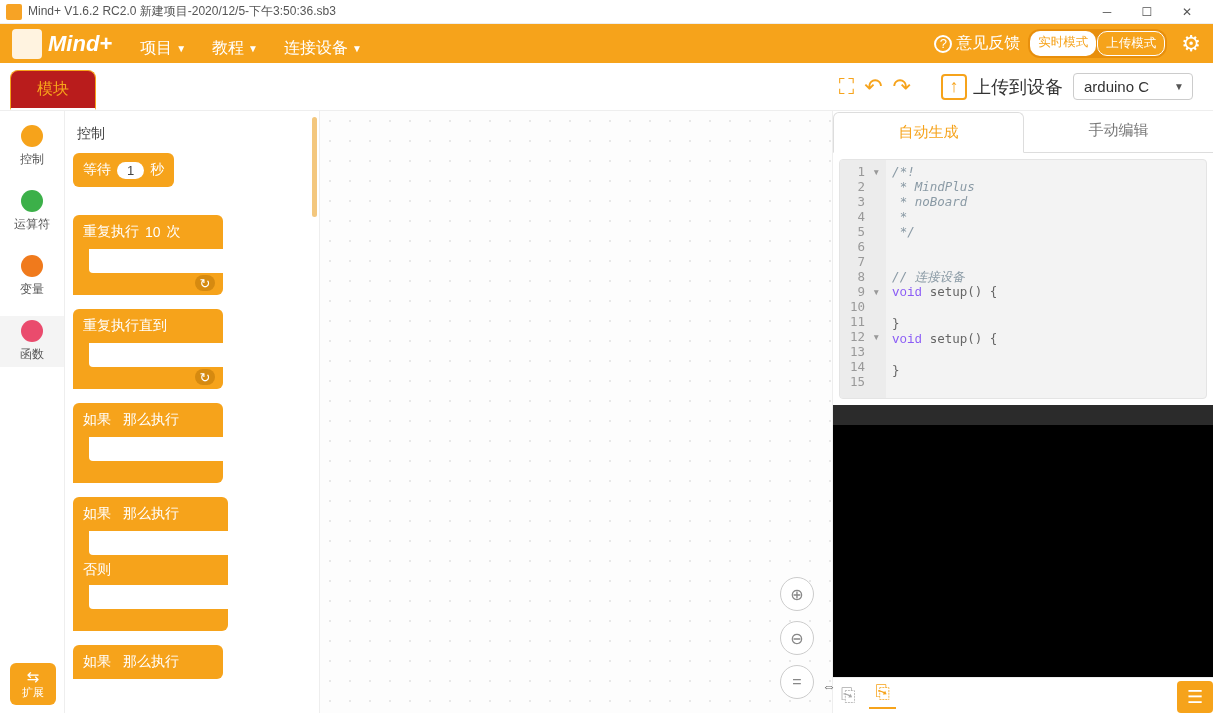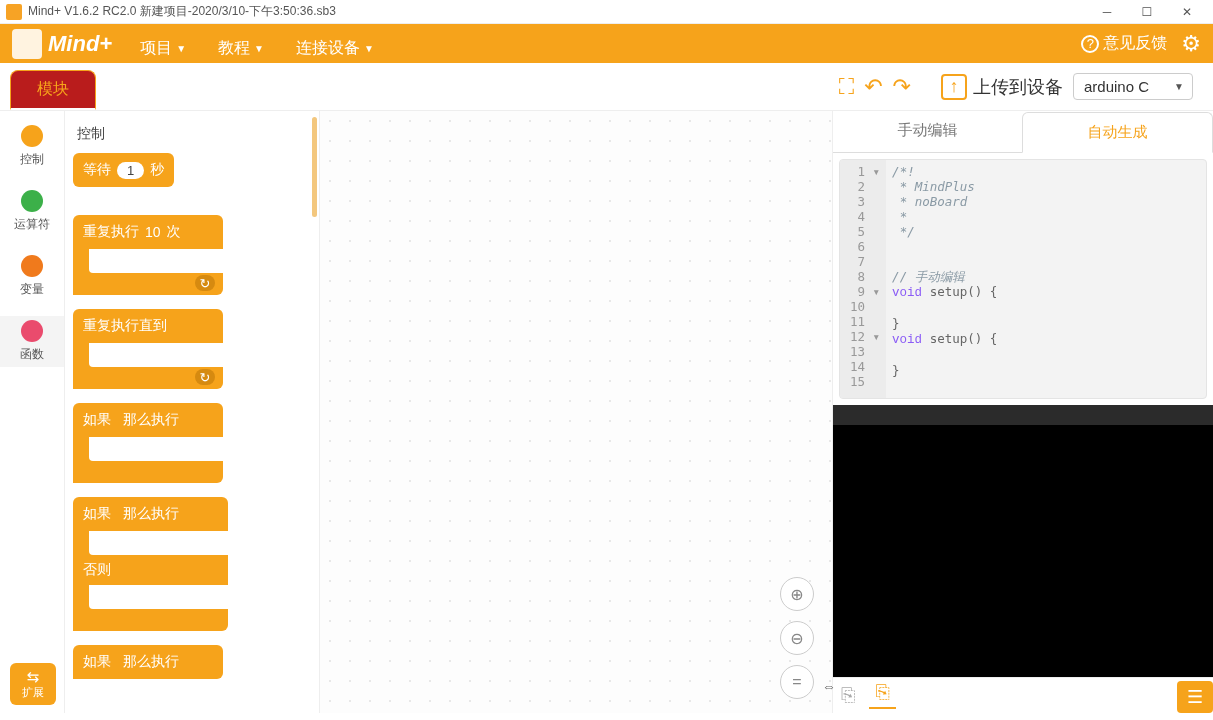--- a/index.html
+++ b/index.html
@@ -4,21 +4,21 @@
 <style>
   * { box-sizing: border-box; }
   body { margin:0; font-family:"Microsoft YaHei",Arial,sans-serif; background:#fff; font-size:13px; color:#333; width:1213px; height:720px; overflow:hidden; position:relative; }
   .titlebar { height:24px; display:flex; align-items:center; padding:0 6px; background:#fff; font-size:12px; color:#555; border-bottom:1px solid #eee; }
   .titlebar .t-icon { width:16px; height:16px; background:#f7a325; border-radius:2px; margin-right:6px; display:inline-block; }
   .titlebar .win-ctrls { margin-left:auto; display:flex; }
   .titlebar .win-btn { width:40px; height:24px; display:flex; align-items:center; justify-content:center; color:#555; }
   .headerbar { height:39px; background:#f6a31b; display:flex; align-items:center; padding:0 12px; color:#fff; }
   .logo { display:flex; align-items:center; font-size:22px; font-weight:bold; font-style:italic; margin-right:20px; }
   .logo .lg-icon { width:30px; height:30px; background:#fff3e0; border-radius:4px; margin-right:6px; display:inline-block; }
-  .menu { display:flex; gap:16px;margin-top:9px; }
+  .menu { display:flex; gap:10px;margin-top:9px; }
   .menu-item { display:flex; align-items:center; gap:4px; padding:4px 8px; font-size:16px; }
   .menu-item .tri { font-size:10px; }
   .header-right { margin-left:auto; display:flex; align-items:center; gap:8px; }
   .feedback { display:flex; align-items:center; gap:4px; font-size:16px; }
   .mode-btn { background:#fff; color:#f6a31b; font-size:12.5px; padding:3px 8px; border-radius:10px; }
   .mode-btn.alt { background:#f6a31b; color:#fff; border:1px solid #fff; }
   .mode-group { background:#e88f0c; border-radius:12px; padding:2px; display:flex; gap:1px; }
   .gear { font-size:22px; color:#fff; margin-left:6px; }
   .subbar { height:48px; display:flex; align-items:center; border-bottom:1px solid #eee; }
   .tab-modules { border:1px solid #f6a31b; border-bottom:2px solid #fff; border-radius:8px 8px 0 0; padding:8px 26px; margin-left:10px; margin-top:6px; color:#f6a31b; font-size:16px; background:#b91c1c; position:relative; z-index:2; }
@@ -66,21 +66,21 @@
   .burger { width:36px; height:32px; background:#f6a31b; border-radius:4px; display:flex; align-items:center; justify-content:center; color:#fff; font-size:18px; margin-left:auto; position:absolute; right:0; bottom:0;}
   .ext-btn { position:absolute; left:10px; bottom:8px; width:46px; height:42px; background:#f6a31b; border-radius:6px; display:flex; flex-direction:column; align-items:center; justify-content:center; color:#fff; font-size:11px; gap:1px; }
   .ext-btn .ic { font-size:15px; line-height:1; }
   .drag-handle { position:absolute; left:822px; top:678px; font-size:14px; color:#666; pointer-events:none; }
 </style>
 </head>
 <body>
 
 <div class="titlebar">
   <span class="t-icon"></span>
-  <span>Mind+ V1.6.2 RC2.0   新建项目-2020/3/10-下午3:50:36.sb3</span>
+  <span>Mind+ V1.6.2 RC2.0   新建项目-2020/12/5-下午3:50:36.sb3</span>
   <div class="win-ctrls">
     <div class="win-btn">─</div>
     <div class="win-btn">☐</div>
     <div class="win-btn">✕</div>
   </div>
 </div>
 
 <div class="headerbar">
   <div class="logo">
     <span class="lg-icon"></span>
@@ -97,20 +97,24 @@
     </div>
     <div class="menu-item">
       <span>连接设备</span>
       <span class="tri">▼</span>
     </div>
   </div>
   <div class="header-right">
     <div class="feedback">
       <span style="border:2px solid #fff;border-radius:50%;width:18px;height:18px;display:inline-flex;align-items:center;justify-content:center;font-size:13px;">?</span>
       <span>意见反馈</span>
+    </div>
+    <div class="mode-group">
+      <span class="mode-btn">实时模式</span>
+      <span class="mode-btn alt">上传模式</span>
     </div>
     <span class="gear">⚙</span>
   </div>
 </div>
 
 <div class="subbar">
   <div class="tab-modules">模块</div>
   <div class="subbar-right">
     <span class="tool-icon">⛶</span>
     <span class="tool-icon">↶</span>
@@ -218,22 +222,22 @@
   <div class="workspace">
     <div class="ws-ctrls">
       <div class="ws-btn">⊕</div>
       <div class="ws-btn">⊖</div>
       <div class="ws-btn">=</div>
     </div>
   </div>
 
   <div class="rightpane">
     <div class="code-tabs">
+      <div class="code-tab active">自动生成</div>
       <div class="code-tab inactive">手动编辑</div>
-      <div class="code-tab active">自动生成</div>
     </div>
     <div class="editor">
       <div class="gutter"> 1 ▾
  2  
  3  
  4  
  5  
  6  
  7  
  8  
@@ -244,21 +248,21 @@
 13  
 14  
 15  </div>
       <div class="codelines"><span class="cm-comment">/*!</span>
 <span class="cm-comment"> * MindPlus</span>
 <span class="cm-comment"> * noBoard</span>
 <span class="cm-comment"> *</span>
 <span class="cm-comment"> */</span>
 <span></span>
 <span></span>
-<span class="cm-comment">// 手动编辑</span>
+<span class="cm-comment">// 连接设备</span>
 <span class="cm-keyword">void</span><span> setup() {</span>
 <span></span>
 <span>}</span>
 <span class="cm-keyword">void</span><span> setup() {</span>
 <span></span>
 <span>}</span>
 <span></span></div>
     </div>
     <div class="term-tabbar"></div>
     <div class="terminal"></div>

